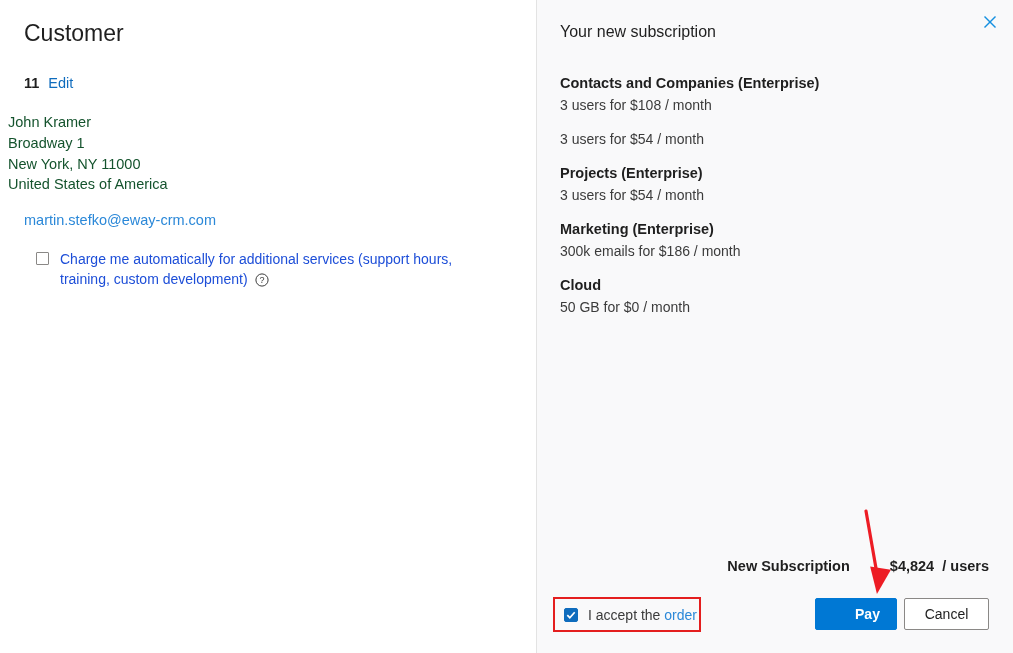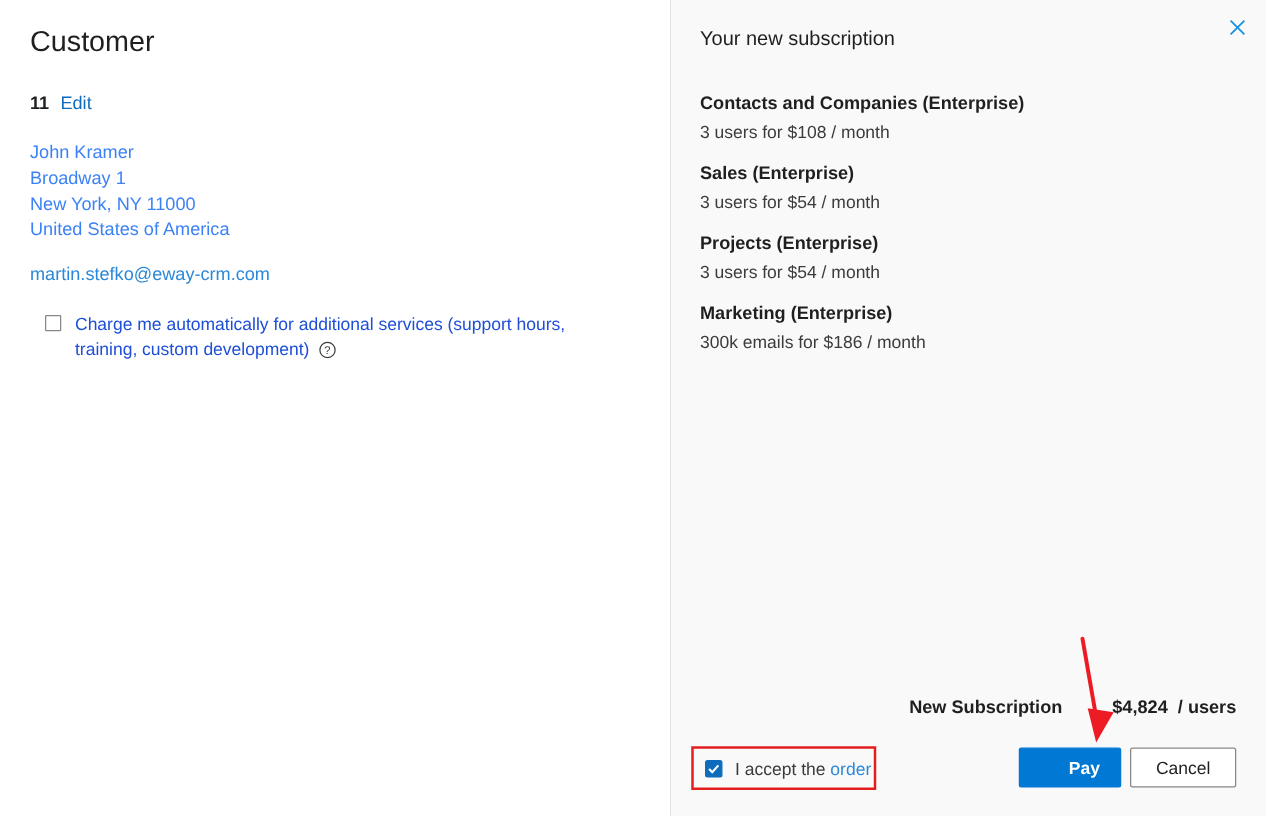--- a/index.html
+++ b/index.html
@@ -59,24 +59,24 @@
   }
   .edit-link {
     color: #0f6cbd;
     text-decoration: none;
     margin-left: 9px;
     font-size: 14.5px;
     cursor: pointer;
   }
   .address {
     position: absolute;
-    left: 24px; top: 112px;
+    left: 8px; top: 112px;
     font-size: 14.5px;
     line-height: 20.8px;
-    color: #3b82f6;
+    color: #14532d;
   }
   .address div { white-space: nowrap; }
   .email-link {
     position: absolute;
     left: 24px; top: 212px;
     font-size: 14.5px;
     color: #2b88d8;
     text-decoration: none;
     cursor: pointer;
   }
@@ -283,30 +283,33 @@
     </div>
 
     <div class="sub-title">Your new subscription</div>
 
     <div class="sub-list">
       <div class="sub-item">
         <div class="sub-item-name">Contacts and Companies (Enterprise)</div>
         <div class="sub-item-detail">3 users for $108 / month</div>
       </div>
       <div class="sub-item">
-        <div class="sub-item-name">Sales (Enterprise)</div>
         <div class="sub-item-detail">3 users for $54 / month</div>
       </div>
       <div class="sub-item">
         <div class="sub-item-name">Projects (Enterprise)</div>
         <div class="sub-item-detail">3 users for $54 / month</div>
       </div>
       <div class="sub-item">
         <div class="sub-item-name">Marketing (Enterprise)</div>
         <div class="sub-item-detail">300k emails for $186 / month</div>
+      </div>
+      <div class="sub-item">
+        <div class="sub-item-name">Cloud</div>
+        <div class="sub-item-detail">50 GB for $0 / month</div>
       </div>
     </div>
 
     <div class="total-row">
       <span>New Subscription</span>
       <span><span>$4,824</span>&nbsp;&nbsp;<span>/ users</span></span>
     </div>
 
   </div>
 

